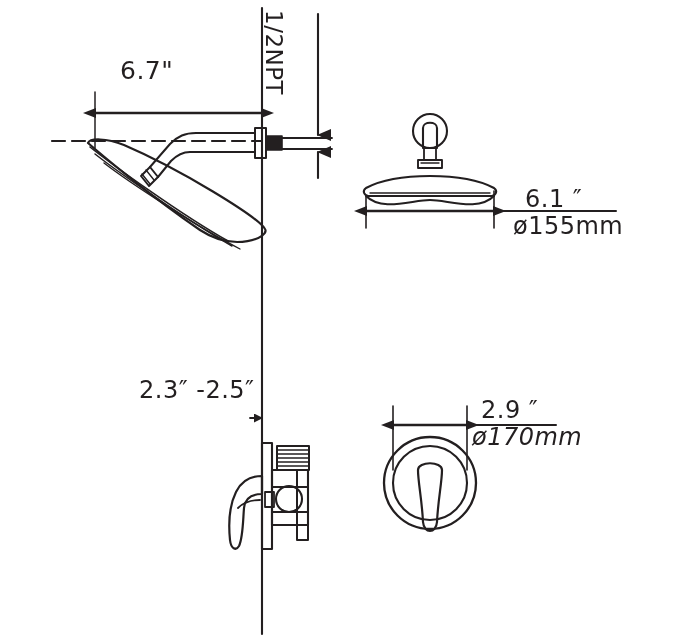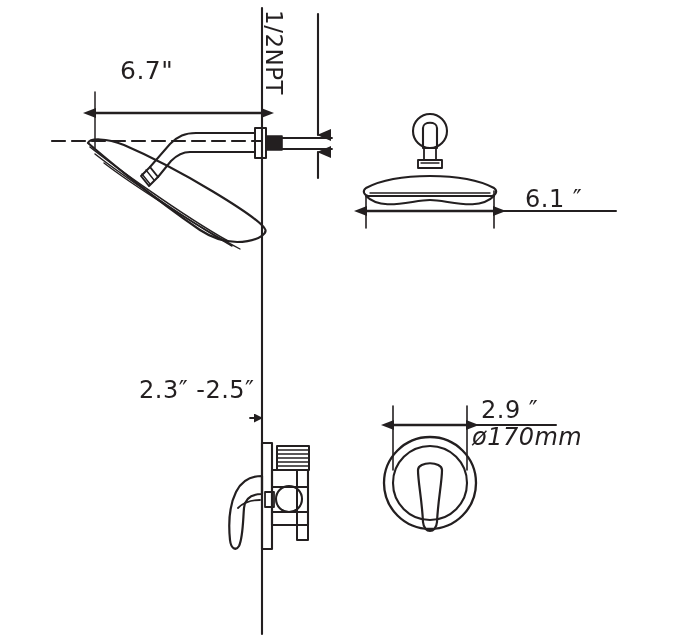--- a/index.html
+++ b/index.html
@@ -139,17 +139,18 @@
       <circle cx="430" cy="483" r="37" stroke-width="2.1"></circle>
       <path d="M418,470 C418,461 442,461 442,470
                C442,482 438,500 437,522 C436,534 424,534 423,522
                C422,500 418,482 418,470 Z" stroke-width="2.2"></path>
     </g>
   </svg>
 
   <div class="dimtext" id="lbl-arm-in">6.7"</div>
   <div class="dimtext" id="lbl-npt">1/2NPT</div>
   <div class="dimtext" id="lbl-head-in">6.1 ″</div>
+  <div class="dimtext" id="lbl-head-mm">ø155mm</div>
   <div class="dimtext" id="lbl-valve">2.3″ -2.5″</div>
   <div class="dimtext" id="lbl-trim-in">2.9 ″</div>
   <div class="dimtext" id="lbl-trim-mm">ø170mm</div>
 
 </div>
 
 </body></html>

